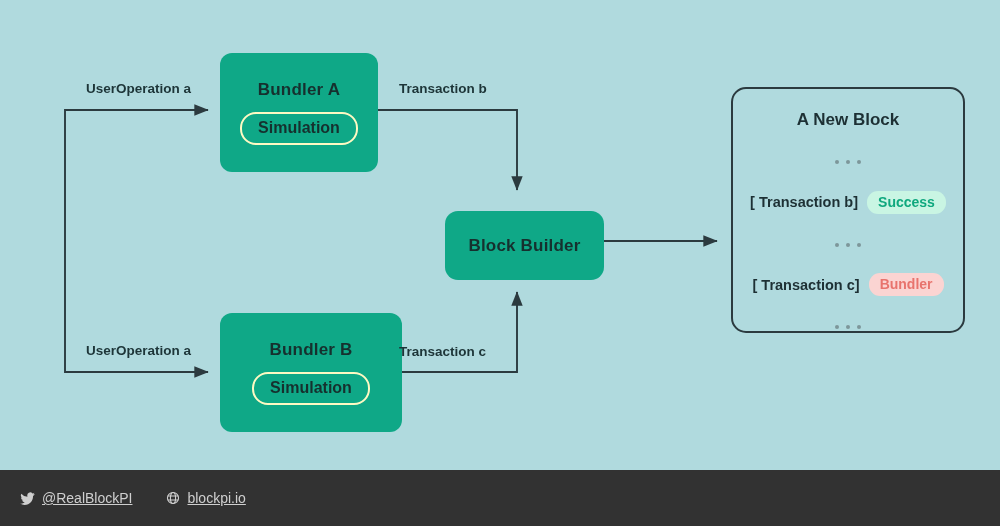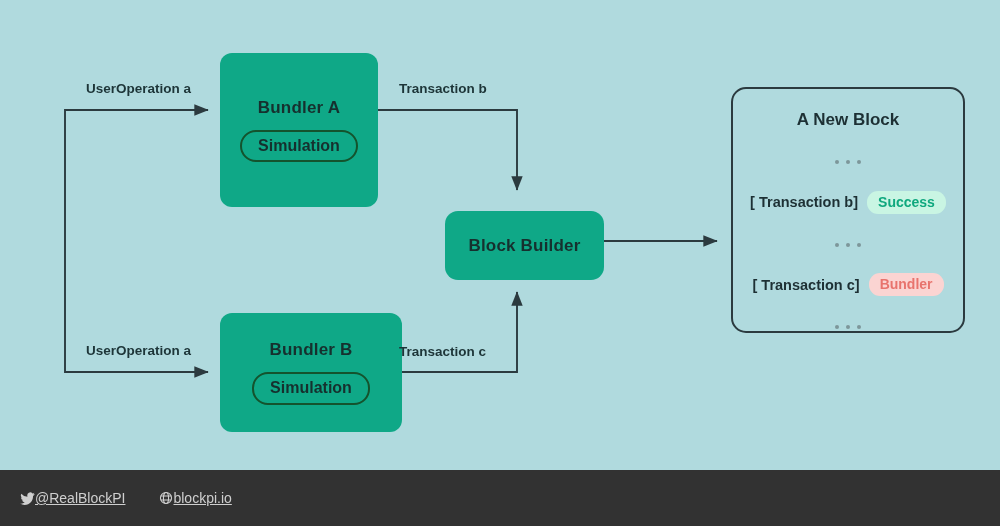--- a/index.html
+++ b/index.html
@@ -34,31 +34,31 @@
     font-size: 17px;
     font-weight: bold;
     color: #16302e;
     letter-spacing: .2px;
   }
   #node-user {
     left: 34px; top: 211px; width: 61px; height: 61px;
     border-radius: 13px;
   }
   #node-user .node-title { font-size: 16px; }
-  #node-bundler-a { left: 220px; top: 53px; width: 158px; height: 154px; }
+  #node-bundler-a { left: 220px; top: 53px; width: 158px; height: 119px; }
   #node-bundler-b { left: 220px; top: 313px; width: 182px; height: 119px; }
   #node-block-builder {
     left: 445px; top: 211px; width: 159px; height: 69px;
     border-radius: 13px;
   }
   #node-block-builder .node-title { font-size: 17px; }
 
   .sim-pill {
     margin-top: 12px;
-    border: 2px solid #14532d;
+    border: 2px solid #fef9c3;
     border-radius: 16px;
     padding: 5px 16px 6px 16px;
     font-size: 16px;
     font-weight: bold;
     color: #16302e;
     background: transparent;
     line-height: 1.1;
   }
 
   .edge-label {
@@ -146,21 +146,21 @@
     display: flex; align-items: center; justify-content: center;
   }
   #brand-name {
     color: #f2f2f2;
     font-size: 19px;
     font-weight: bold;
     letter-spacing: .2px;
   }
   #footer-links { display: flex; align-items: center; gap: 34px; }
   .footer-link {
-    display: flex; align-items: center; 
+    display: flex; align-items: center; gap: 7px;
     color: #cfcfcf;
     font-size: 14px;
   }
   .footer-link .glyph { display: flex; align-items: center; }
 </style>
 </head>
 <body>
 
 <div id="stage">
 

